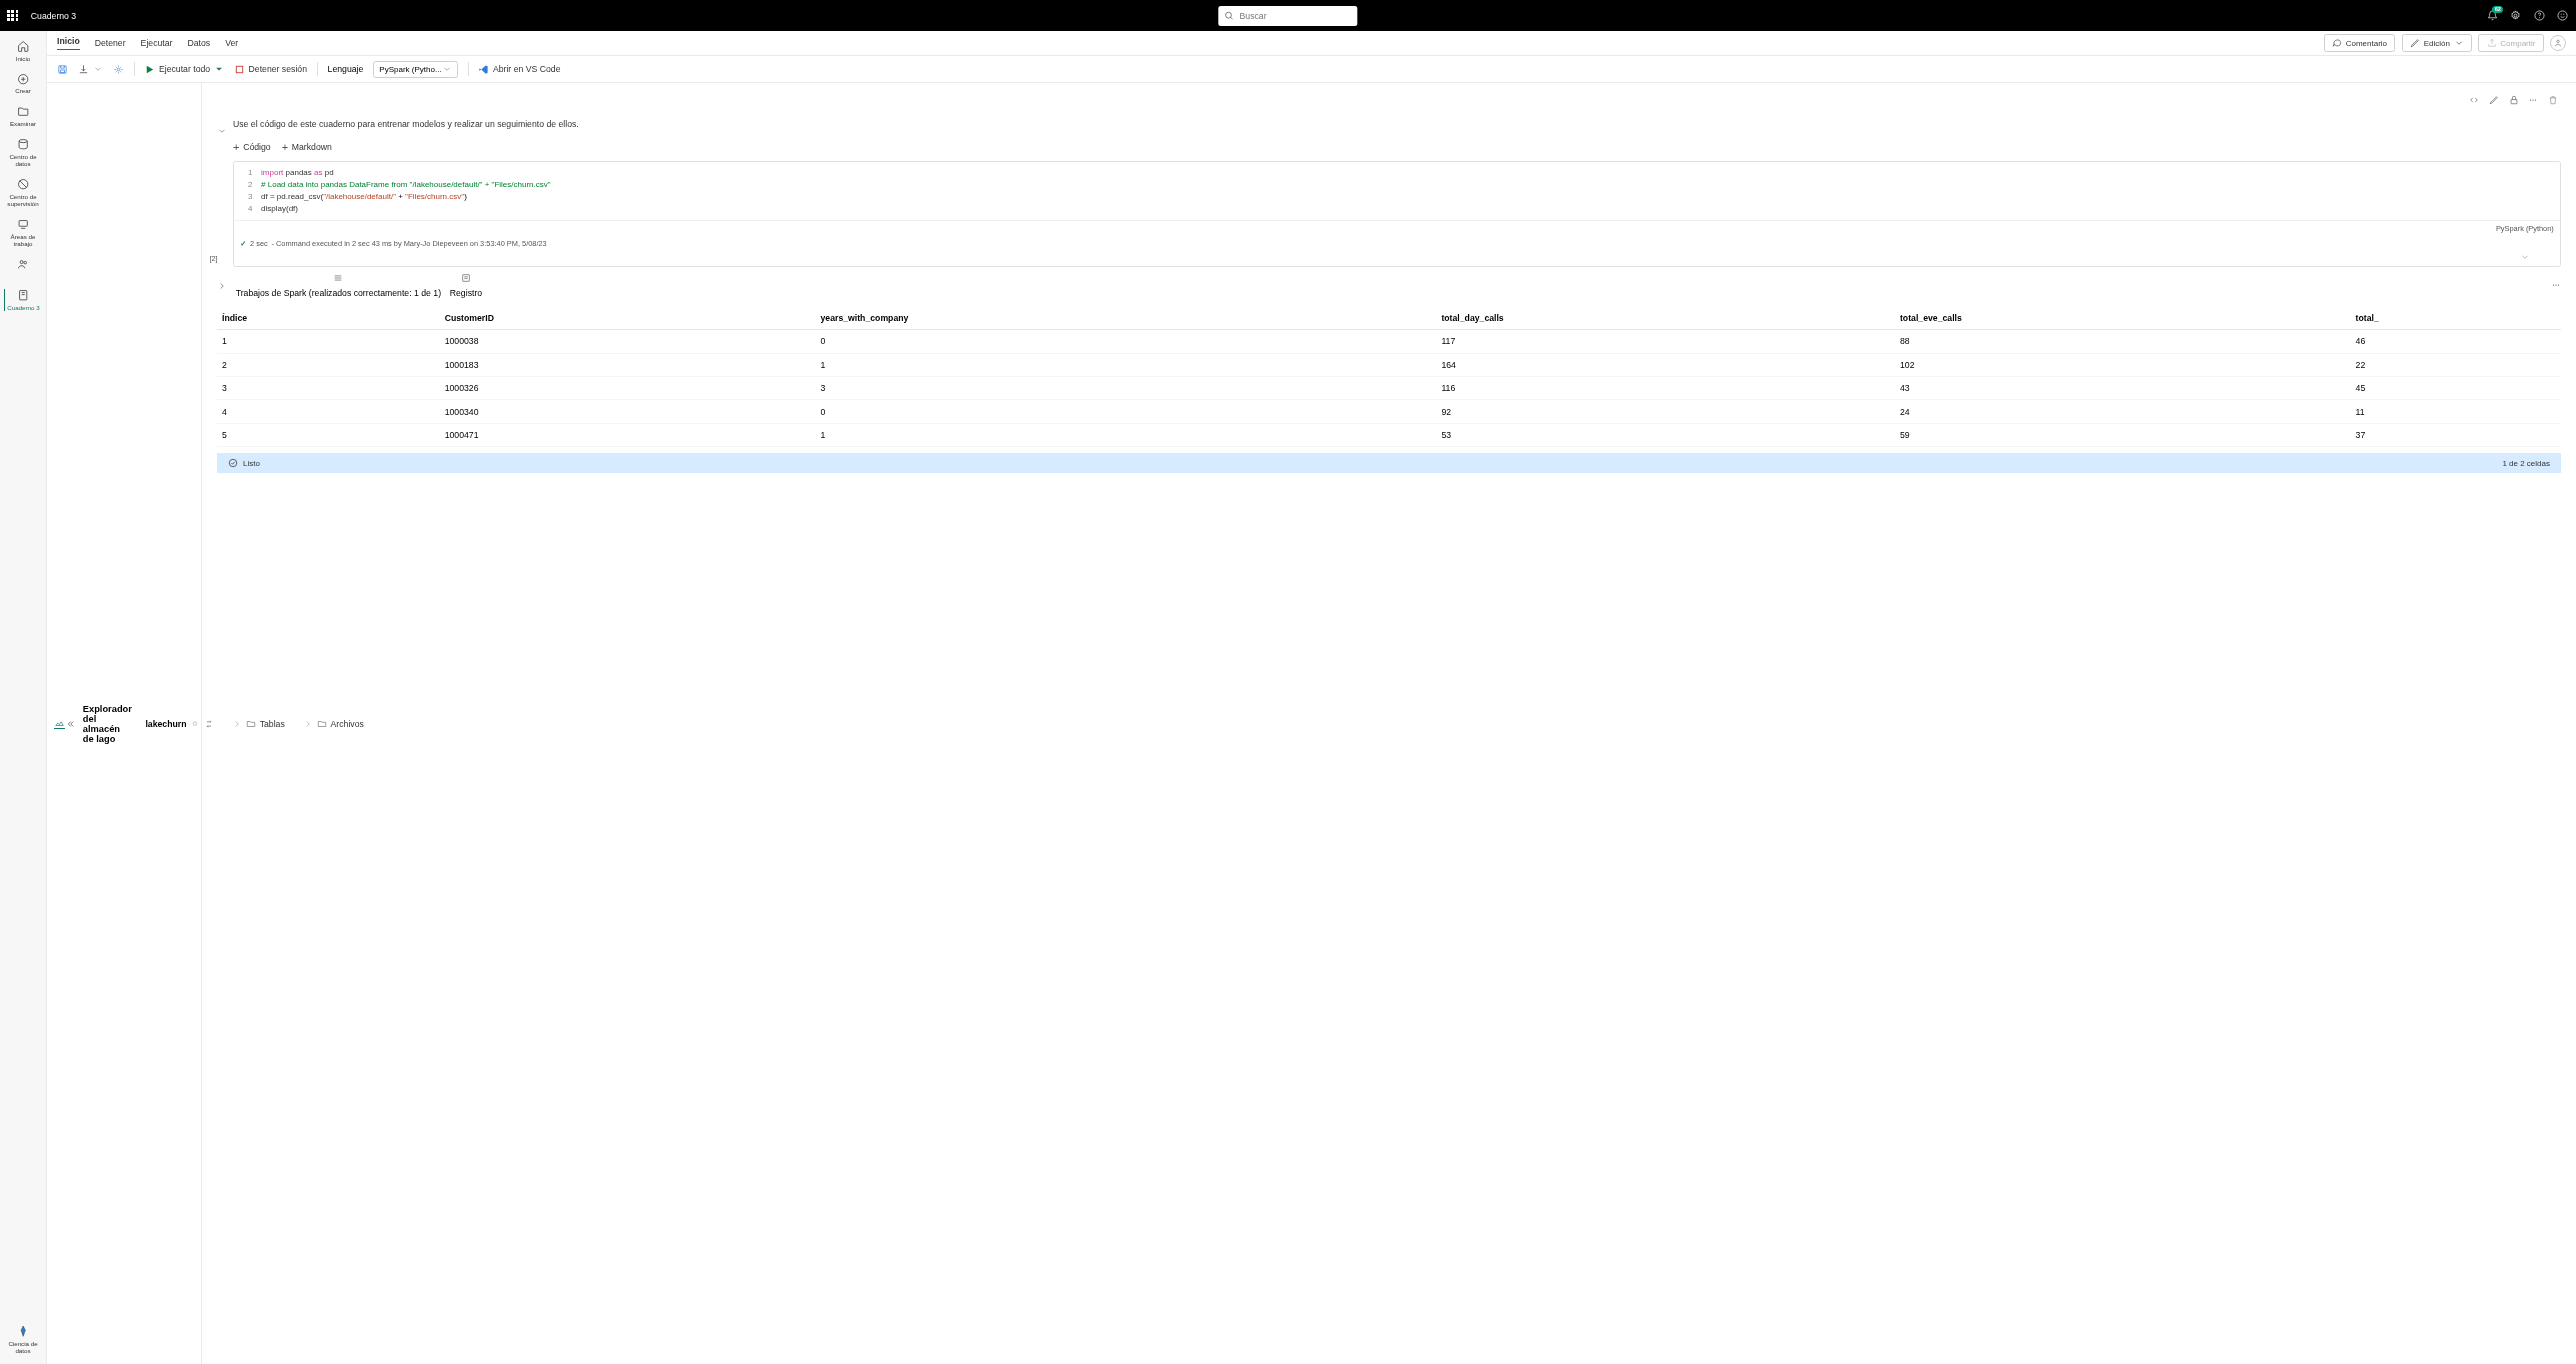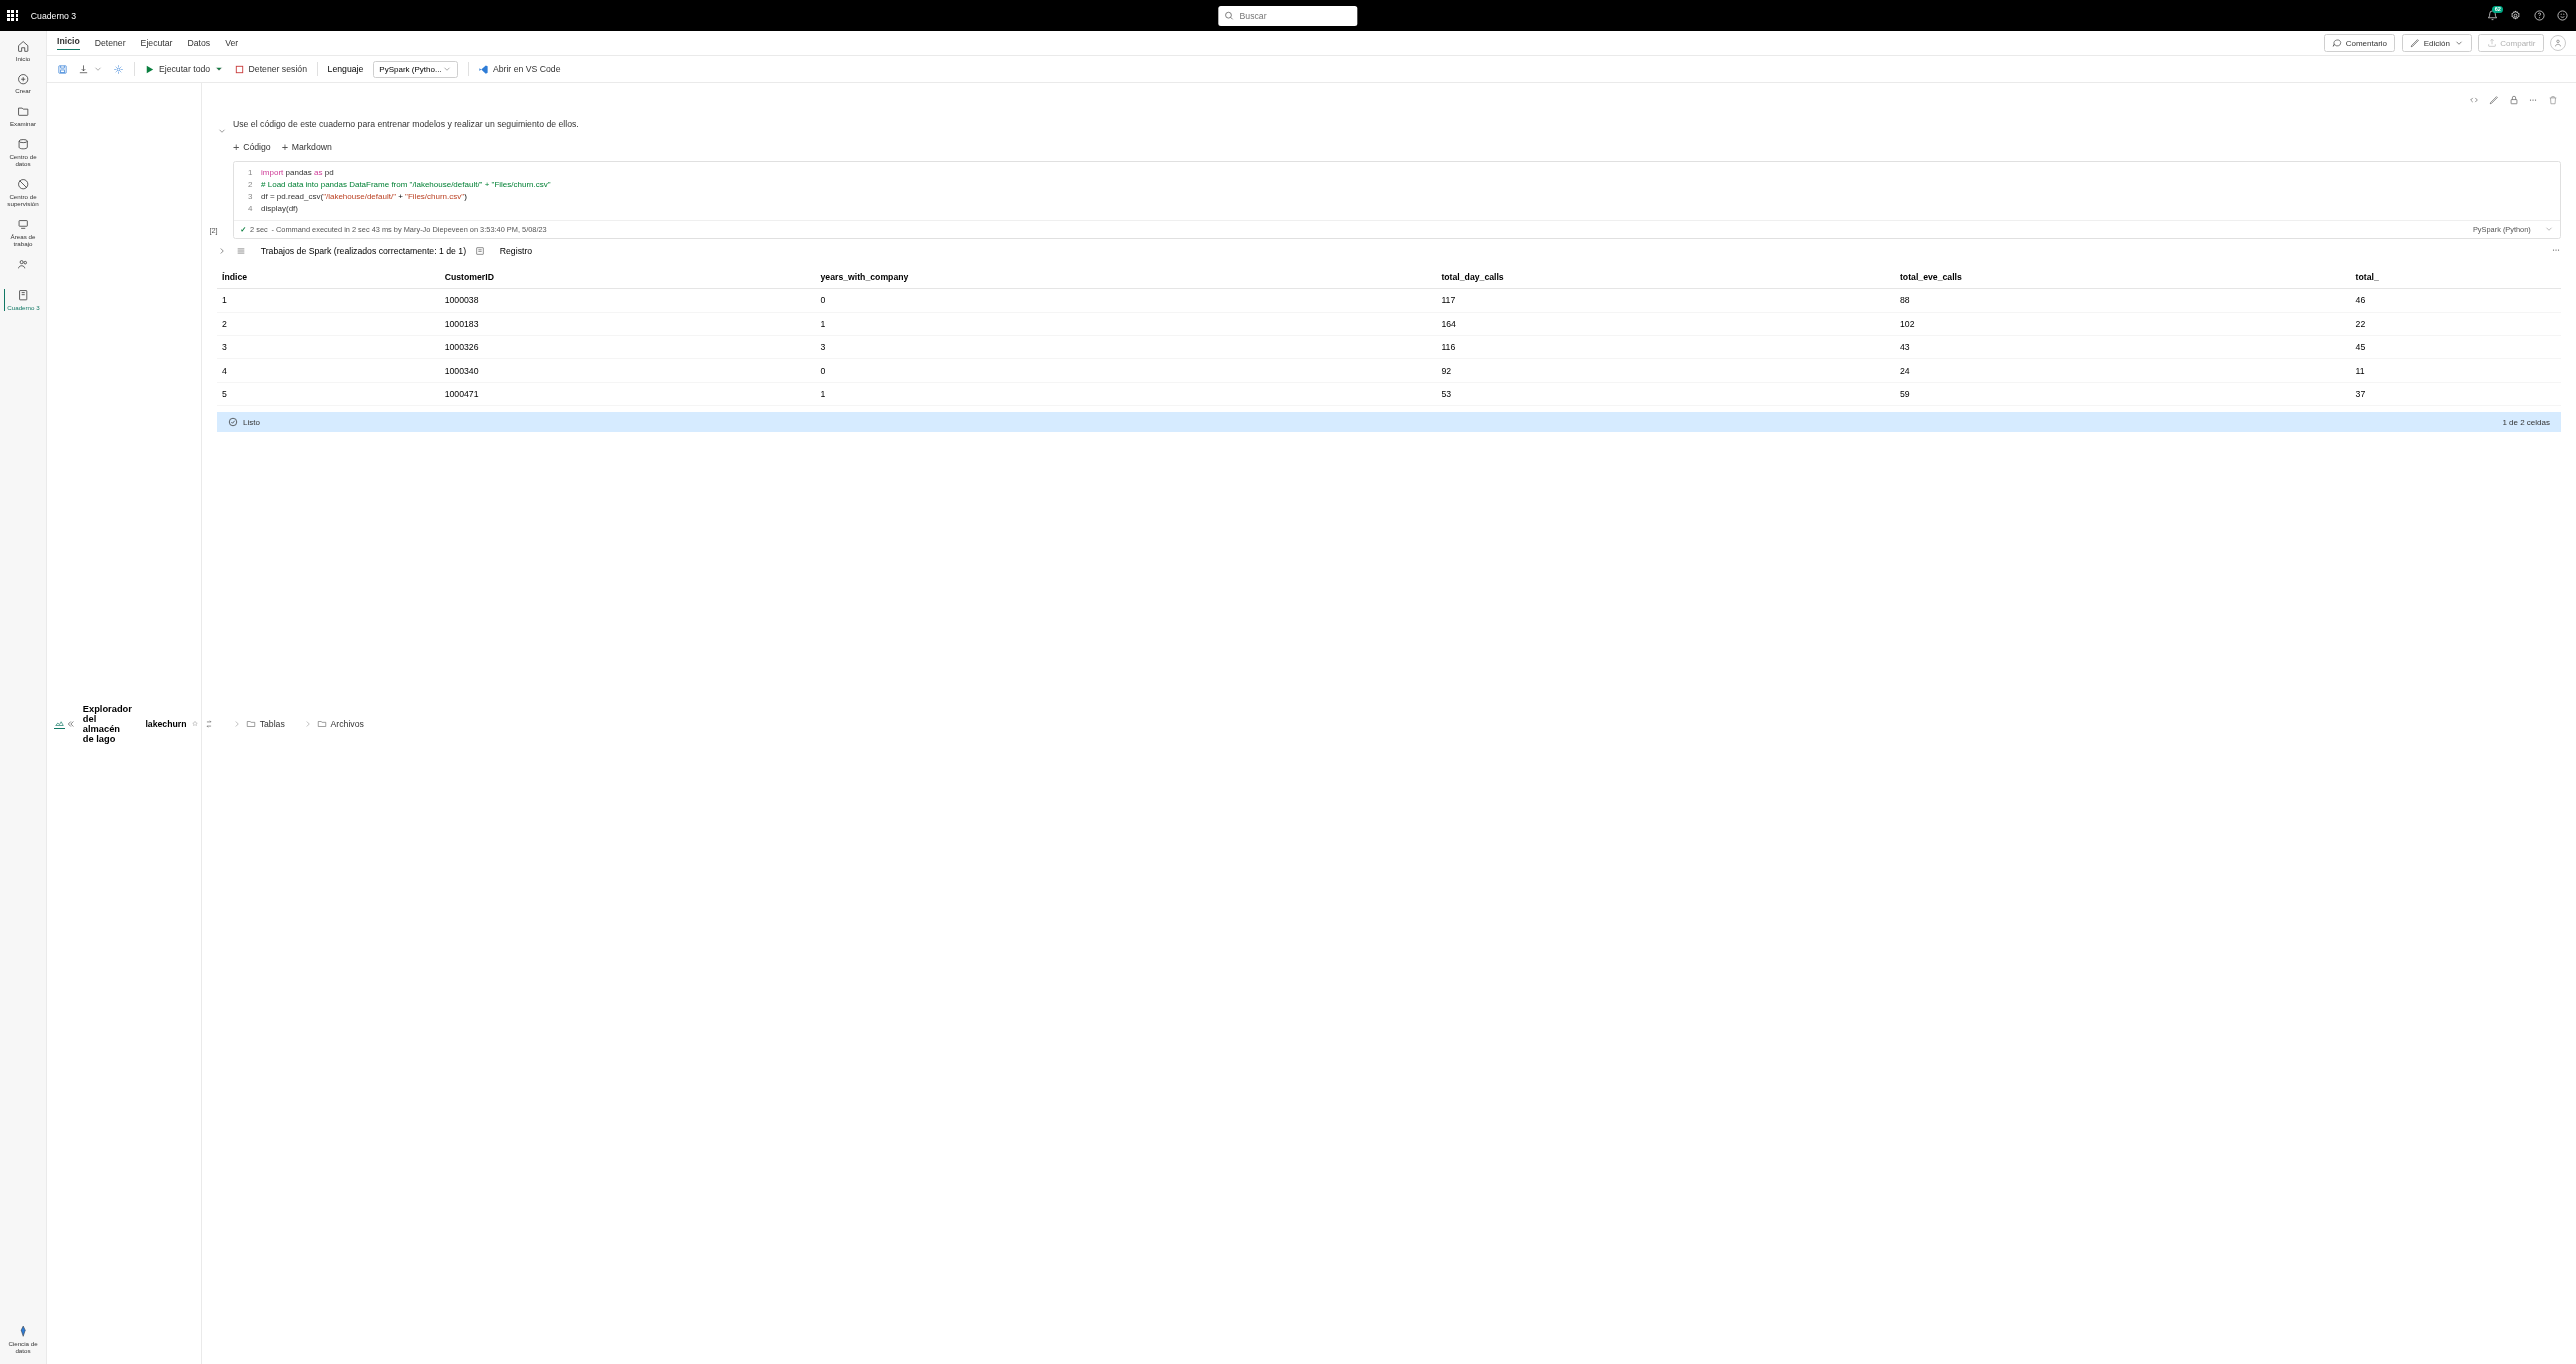--- a/index.html
+++ b/index.html
@@ -47,24 +47,24 @@
     .insert-row { display: flex; gap: 11px; margin-top: 12.4px; font-size: 8.7px;}
     .insert-btn { display: flex; align-items: center; gap: 3.7px; cursor: pointer; color: #333; }
     .codecell { border: 0.6px solid #e0e0e0; border-radius: 2.5px; margin-top: 7.4px; font-family: Consolas, monospace; font-size: 8px; position: relative;}
     .codecell-body { padding: 5px 7.4px; }
     .line { display: flex; gap: 8.7px; line-height: 1.5;}
     .ln { width: 11px; text-align: right; color: #888;}
     .kw-import{color:#cf3c97;} .kw-as{color:#cf3c97;} .mod{color:#333;} .alias{color:#333;} .comment{color:#008034;} .str{color:#ba4022;} .call{color:#333;}
     .exec-tag { position: absolute; left: -23.6px; bottom: 3.7px; font-size: 7.4px; color: #555;}
     .cell-status { display: flex; align-items: center; gap: 3.7px; padding: 3.7px 6.2px; font-size: 7.4px; color: #555; border-top: 0.6px solid #efefef; justify-content: space-between;}
     .cell-status .left { display: flex; align-items: center; gap: 3.7px;}
-    .cell-status .lang { display: flex; align-items: center; gap: 13px; cursor: pointer;}
+    .cell-status .lang { display: flex; align-items: center; gap: 19px; cursor: pointer; flex-direction: column;}
     .output-meta { display: flex; align-items: center; gap: 8.7px; margin-top: 6.2px; font-size: 8.7px; justify-content: space-between;}
     .output-meta .left { display:flex; gap: 8.7px; align-items: center;}
-    .oitem { display: flex; align-items: center; gap: 15px; cursor: pointer;}
+    .oitem { display: flex; align-items: center; gap: 5px; cursor: pointer; flex-direction: column;}
     .results-toggle { display: flex; gap: 17.4px; margin-top: 18.6px; font-size: 8.7px; align-items:center; padding-left: 13.6px;}
     .rt-active { font-weight: 600; border-bottom: 1.9px solid #117865; padding-bottom: 2.5px; color:#117865;}
     .export { display:flex; align-items:center; gap:3.7px; cursor:pointer;}
     .table { width: 100%; margin-top: 8.7px; border-collapse: collapse; font-size: 8.7px; }
     .table th { text-align: left; font-weight: 600; padding: 6.2px 5px; border-bottom: 0.6px solid #e5e5e5;}
     .table td { padding: 6.2px 5px; border-bottom: 0.6px solid #f5f5f5;}
     .table-actions { float: right; }
     .statusbar { height: 20px; background: #d6ebff; display: flex; align-items: center; padding: 0 11px; font-size: 8px; color: #333; justify-content: space-between; margin-top: 6.2px;}
     .check { color: #0a7f3f; font-weight: bold;}
     .green-underline { border-bottom:1.2px solid #117865; }

